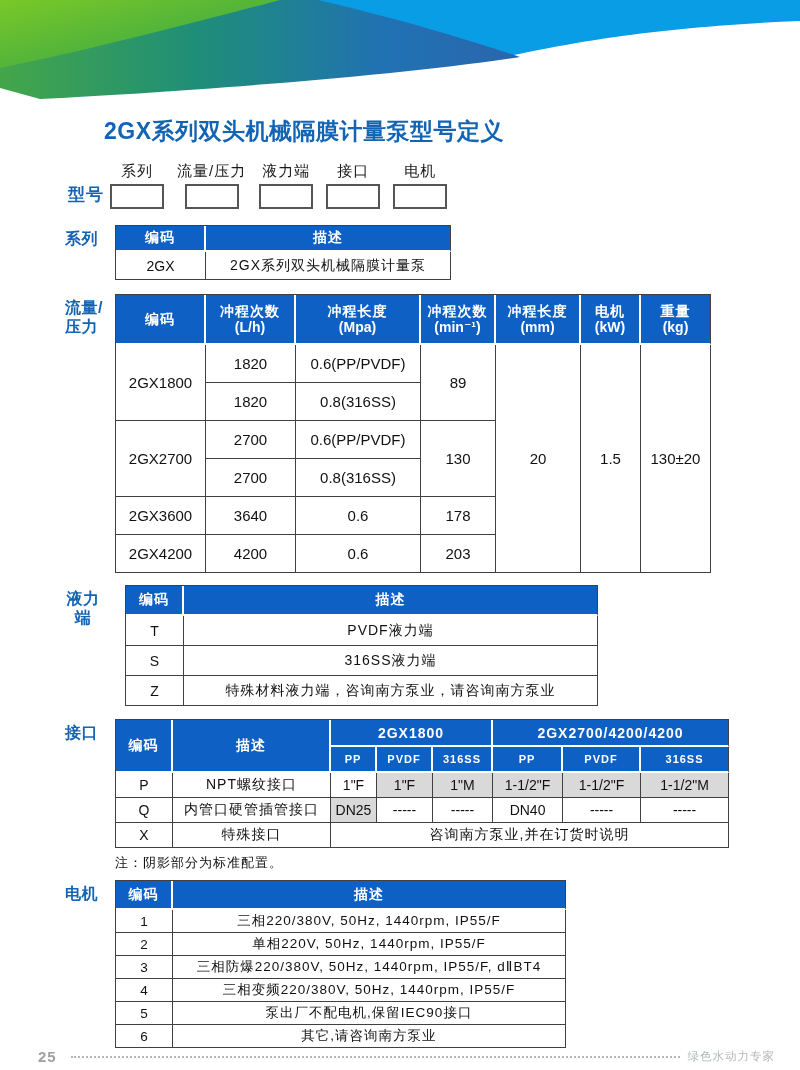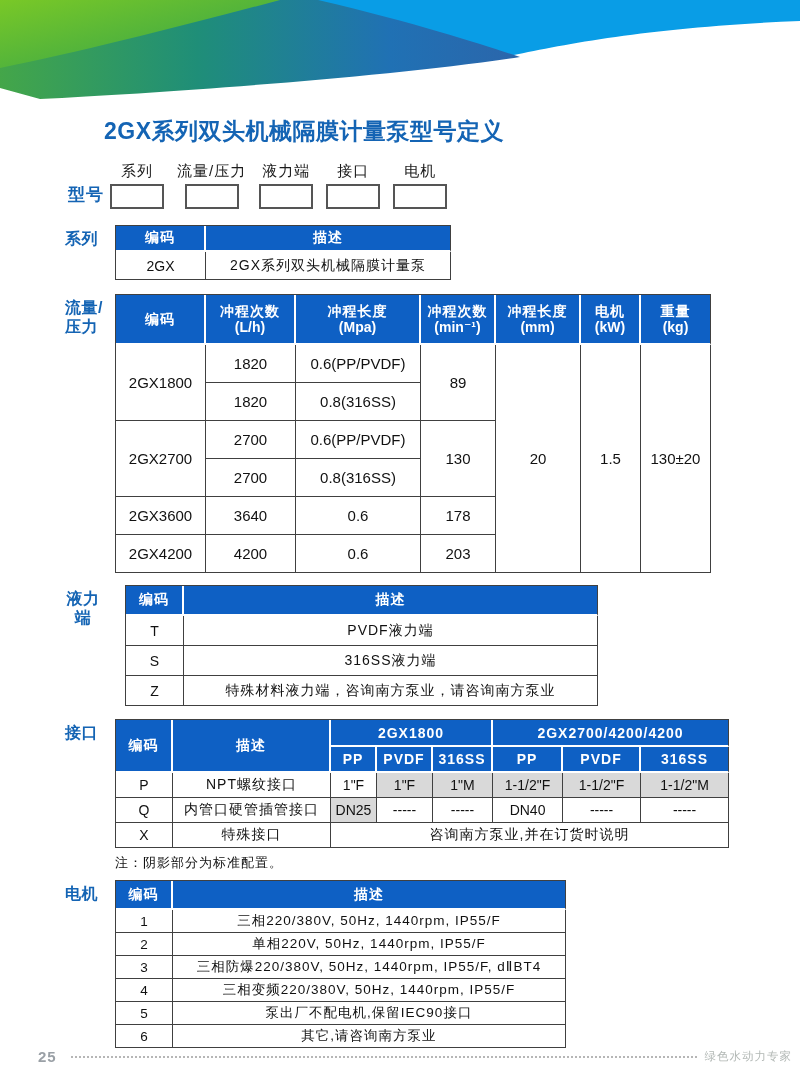--- a/index.html
+++ b/index.html
@@ -32,28 +32,28 @@
   tr th:last-child{border-right:1px solid #404040;}
   .zh{letter-spacing:1px;}
   .num{letter-spacing:0;}
   .th-name{display:block;line-height:17px;}
   .th-unit{display:block;line-height:15px;letter-spacing:0;}
   .shaded{background:#d9d9d9;}
 
   .series-table{width:335px;}  .series-table tr.hd{height:26px;} .series-table tr.bd{height:28px;}
   .flow-table{width:595px;}    .flow-table tr.hd{height:50px;}   .flow-table tr.bd{height:38px;} .flow-table td{font-size:15px;}
   .hyd-table{width:472px;}     .hyd-table tr.hd{height:30px;}    .hyd-table tr.bd{height:30px;}
-  .int-table{width:613px;}     .int-table tr.h1{height:27px;}    .int-table tr.h2{height:26px;} .int-table tr.bd{height:25px;} .int-table tr.h2 th{font-size:14px;}
+  .int-table{width:613px;}     .int-table tr.h1{height:27px;}    .int-table tr.h2{height:26px;} .int-table tr.bd{height:25px;} .int-table tr.h2 th{font-size:11px;}
   .motor-table{width:450px;}   .motor-table tr.hd{height:29px;}  .motor-table tr.bd{height:23px;} .motor-table td{font-size:13.5px;}
 
   .mt-series{margin-top:16px;} .mt-flow{margin-top:14px;} .mt-hyd{margin-top:12px;}
   .mt-int{margin-top:13px;} .mt-motor{margin-top:8px;}
   .note{margin:6px 0 0 115px;font-size:13px;color:#111;letter-spacing:1px;}
 
-  .footer{position:absolute;left:38px;right:8px;top:1048px;display:flex;align-items:center;}
+  .footer{position:absolute;left:38px;right:25px;top:1048px;display:flex;align-items:center;}
   .page-num{color:#9aa0a6;font-size:15px;font-weight:bold;letter-spacing:1px;margin-right:6px;}
   .dots{flex:1;border-top:2px dotted #b6b6b6;height:0;margin:0 8px;}
   .slogan{color:#b2b8b5;font-size:11.5px;letter-spacing:1px;}
 </style>
 </head>
 <body>
 
 <svg class="banner" viewBox="0 0 800 100" preserveAspectRatio="none">
   <defs>
     <linearGradient id="gGreen" x1="0" y1="0" x2="1" y2="1">

